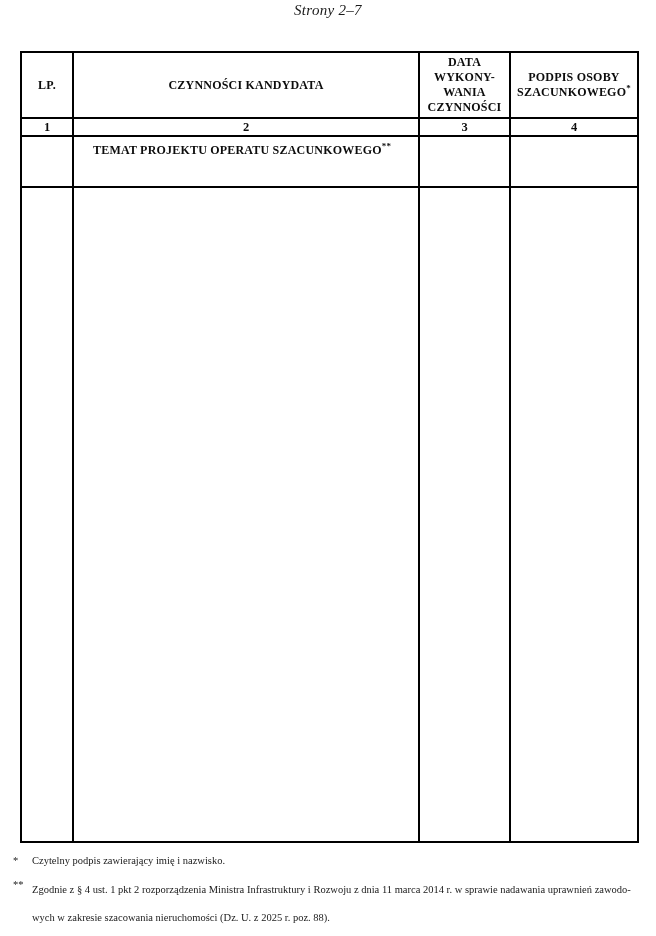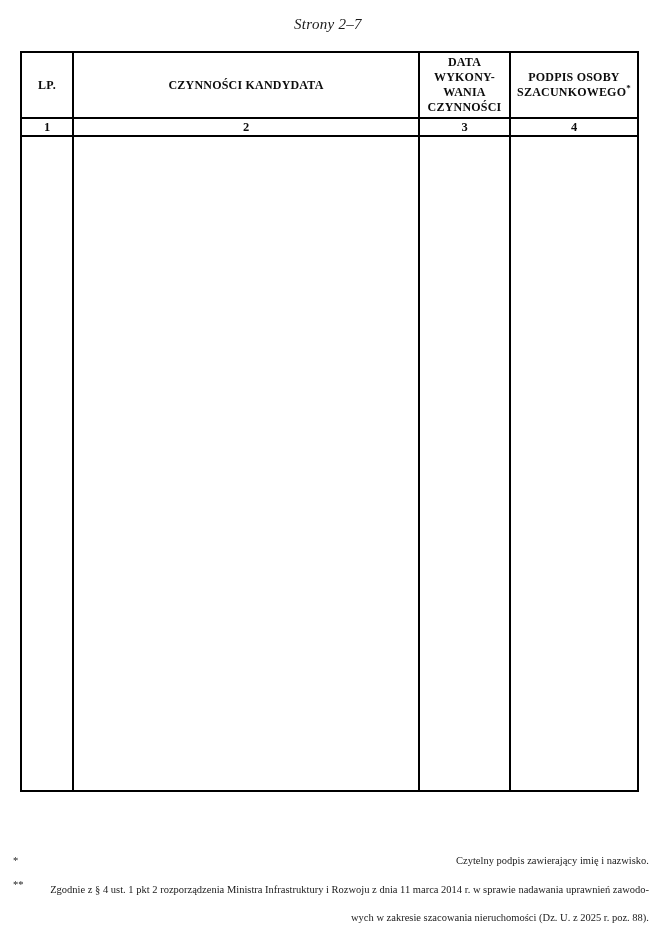--- a/index.html
+++ b/index.html
@@ -11,21 +11,21 @@
     height: 936px;
     position: relative;
     background: #ffffff;
     color: #0d0d0d;
     font-family: "Liberation Serif", serif;
     overflow: hidden;
   }
 
   .page-title {
     position: absolute;
-    top: 16px;
+    top: 2px;
     left: 0;
     width: 656px;
     text-align: center;
     font-style: italic;
     font-size: 15px;
     color: #1a1a1a;
     letter-spacing: 0.3px;
   }
 
   table.form-table {
@@ -95,21 +95,20 @@
   .fn-marker {
     flex: 0 0 19px;
     line-height: 14px;
     padding-top: 2px;
     font-size: 10.5px;
   }
   .fn-text {
     flex: 1 1 auto;
     line-height: 14px;
     padding-top: 2px;
-    text-align: right;
   }
   .fn-text.multiline {
     line-height: 28px;
     padding-top: 0;
     white-space: pre-line;
   }
 </style>
 </head>
 <body>
 
@@ -134,20 +133,26 @@
 SZACUNKOWEGO</span><sup class="fn-ref">*</sup></td>
     </tr>
 
     <tr class="number-row">
       <td class="num-cell">1</td>
       <td class="num-cell">2</td>
       <td class="num-cell">3</td>
       <td class="num-cell">4</td>
     </tr>
 
+    <tr class="topic-row">
+      <td></td>
+      <td class="topic-cell"><span>TEMAT PROJEKTU OPERATU SZACUNKOWEGO</span><sup class="fn-ref">**</sup></td>
+      <td></td>
+      <td></td>
+    </tr>
 
     <tr class="entry-row">
       <td></td>
       <td></td>
       <td></td>
       <td></td>
     </tr>
   </tbody>
 </table>
 

